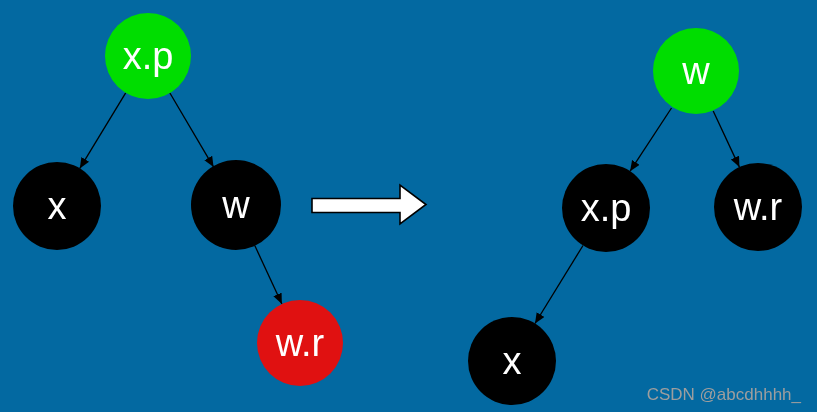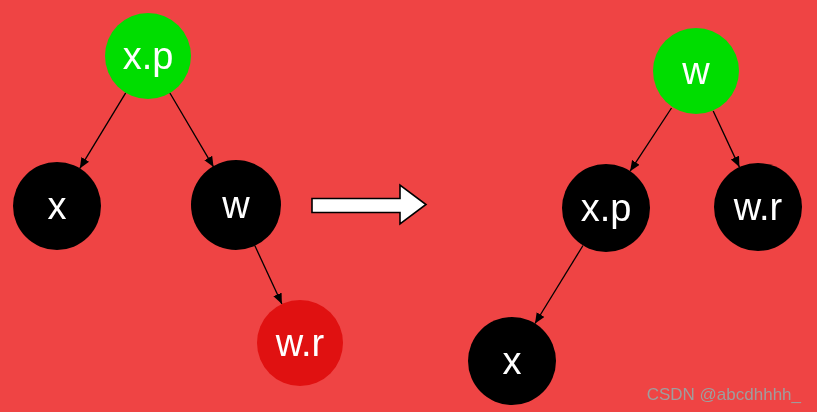--- a/index.html
+++ b/index.html
@@ -4,21 +4,21 @@
 <style>
   html, body {
     margin: 0;
     padding: 0;
     background: #ffffff;
   }
   .stage {
     position: relative;
     width: 817px;
     height: 412px;
-    background: #ef4444;
+    background: #0369a1;
     overflow: hidden;
     font-family: "Liberation Sans", sans-serif;
   }
   svg { display: block; }
   .edge {
     stroke: #000000;
     stroke-width: 1.3;
     fill: none;
   }
   .node-label {

